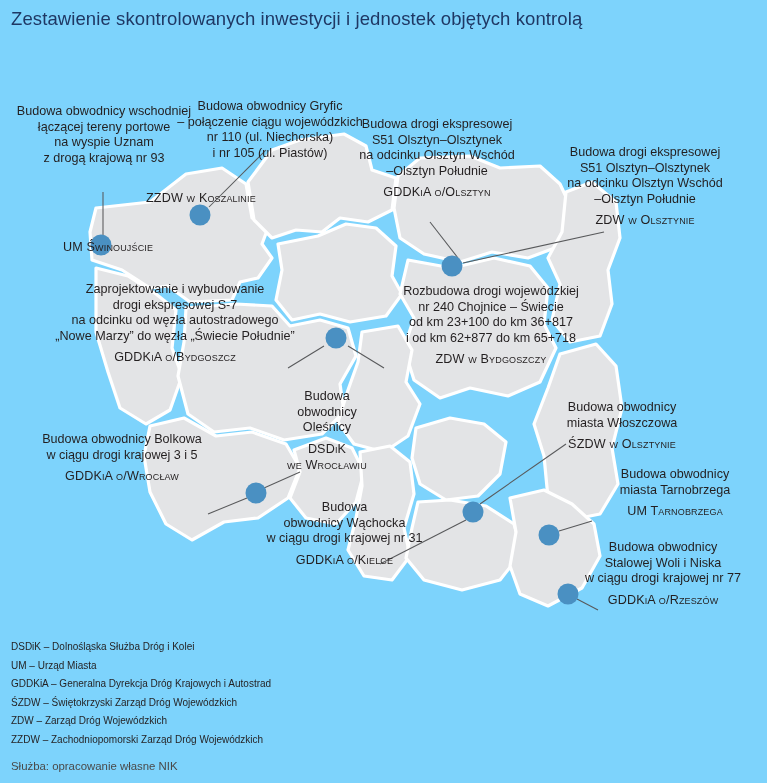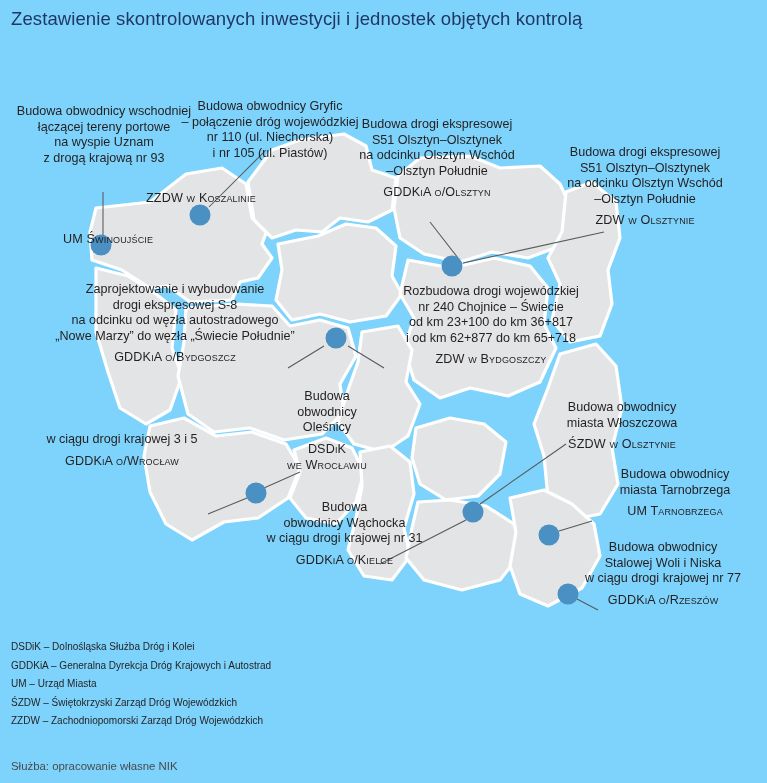--- a/index.html
+++ b/index.html
@@ -188,59 +188,59 @@
     <div class="marker" style="left:200px; top:183px;"></div>
     <div class="marker" style="left:452px; top:234px;"></div>
     <div class="marker" style="left:336px; top:306px;"></div>
     <div class="marker" style="left:256px; top:461px;"></div>
     <div class="marker" style="left:473px; top:480px;"></div>
     <div class="marker" style="left:549px; top:503px;"></div>
     <div class="marker" style="left:568px; top:562px;"></div>
 
     <div class="callout ta-c" style="left:120px; top:19px; width:300px;margin-top:48px;">
       <span class="ln">Budowa obwodnicy Gryfic</span>
-      <span class="ln">– połączenie dróg wojewódzkiej</span>
+      <span class="ln">– połączenie ciągu wojewódzkich</span>
       <span class="ln">nr 110 (ul. Niechorska)</span>
       <span class="ln">i nr 105 (ul. Piastów)</span>
     </div>
 
     <div class="callout ta-c" style="left:-2px; top:72px; width:212px;">
       <span class="ln">Budowa obwodnicy wschodniej</span>
       <span class="ln">łączącej tereny portowe</span>
       <span class="ln">na wyspie Uznam</span>
       <span class="ln">z drogą krajową nr 93</span>
     </div>
 
     <div class="callout ta-l" style="left:146px; top:158px;">
       <span class="inst" style="margin-top:0;">ZZDW w Koszalinie</span>
     </div>
 
     <div class="callout ta-l" style="left:63px; top:195px;">
-      <span class="inst" style="margin-top:4px;">UM Świnoujście</span>
+      <span class="inst" style="margin-top:12px;">UM Świnoujście</span>
     </div>
 
     <div class="callout ta-c" style="left:318px; top:85px; width:238px;">
       <span class="ln">Budowa drogi ekspresowej</span>
       <span class="ln">S51 Olsztyn–Olsztynek</span>
       <span class="ln">na odcinku Olsztyn Wschód</span>
       <span class="ln">–Olsztyn Południe</span>
       <span class="inst">GDDKiA o/Olsztyn</span>
     </div>
 
     <div class="callout ta-c" style="left:525px; top:113px; width:240px;">
       <span class="ln">Budowa drogi ekspresowej</span>
       <span class="ln">S51 Olsztyn–Olsztynek</span>
       <span class="ln">na odcinku Olsztyn Wschód</span>
       <span class="ln">–Olsztyn Południe</span>
       <span class="inst">ZDW w Olsztynie</span>
     </div>
 
     <div class="callout ta-c" style="left:25px; top:250px; width:300px;">
       <span class="ln">Zaprojektowanie i wybudowanie</span>
-      <span class="ln">drogi ekspresowej S-8</span>
+      <span class="ln">drogi ekspresowej S-7</span>
       <span class="ln">na odcinku od węzła autostradowego</span>
       <span class="ln">„Nowe Marzy” do węzła „Świecie Południe”</span>
       <span class="inst">GDDKiA o/Bydgoszcz</span>
     </div>
 
     <div class="callout ta-c" style="left:370px; top:252px; width:242px;">
       <span class="ln">Rozbudowa drogi wojewódzkiej</span>
       <span class="ln">nr 240 Chojnice – Świecie</span>
       <span class="ln">od km 23+100 do km 36+817</span>
       <span class="ln">i od km 62+877 do km 65+718</span>
@@ -249,20 +249,21 @@
 
     <div class="callout ta-c" style="left:262px; top:357px; width:130px;">
       <span class="ln">Budowa</span>
       <span class="ln">obwodnicy</span>
       <span class="ln">Oleśnicy</span>
       <span class="inst">DSDiK</span>
       <span class="inst" style="margin-top:0;">we Wrocławiu</span>
     </div>
 
     <div class="callout ta-c" style="left:22px; top:400px; width:200px;">
+      <span class="ln">Budowa obwodnicy Bolkowa</span>
       <span class="ln">w ciągu drogi krajowej 3 i 5</span>
       <span class="inst">GDDKiA o/Wrocław</span>
     </div>
 
     <div class="callout ta-c" style="left:237px; top:468px; width:215px;">
       <span class="ln">Budowa</span>
       <span class="ln">obwodnicy Wąchocka</span>
       <span class="ln">w ciągu drogi krajowej nr 31</span>
       <span class="inst">GDDKiA o/Kielce</span>
     </div>
@@ -282,21 +283,22 @@
     <div class="callout ta-c" style="left:560px; top:508px; width:206px;">
       <span class="ln">Budowa obwodnicy</span>
       <span class="ln">Stalowej Woli i Niska</span>
       <span class="ln">w ciągu drogi krajowej nr 77</span>
       <span class="inst">GDDKiA o/Rzeszów</span>
     </div>
   </div>
 
   <div id="legend">
     <div class="leg-row">DSDiK – Dolnośląska Służba Dróg i Kolei</div>
+    <div class="leg-row">UM – Urząd Miasta</div>
     <div class="leg-row">GDDKiA – Generalna Dyrekcja Dróg Krajowych i Autostrad</div>
-    <div class="leg-row">UM – Urząd Miasta</div>
     <div class="leg-row">ŚZDW – Świętokrzyski Zarząd Dróg Wojewódzkich</div>
+    <div class="leg-row">ZDW – Zarząd Dróg Wojewódzkich</div>
     <div class="leg-row">ZZDW – Zachodniopomorski Zarząd Dróg Wojewódzkich</div>
   </div>
 
   <div id="source">Służba: opracowanie własne NIK</div>
 
 </div>
 
 </body></html>

